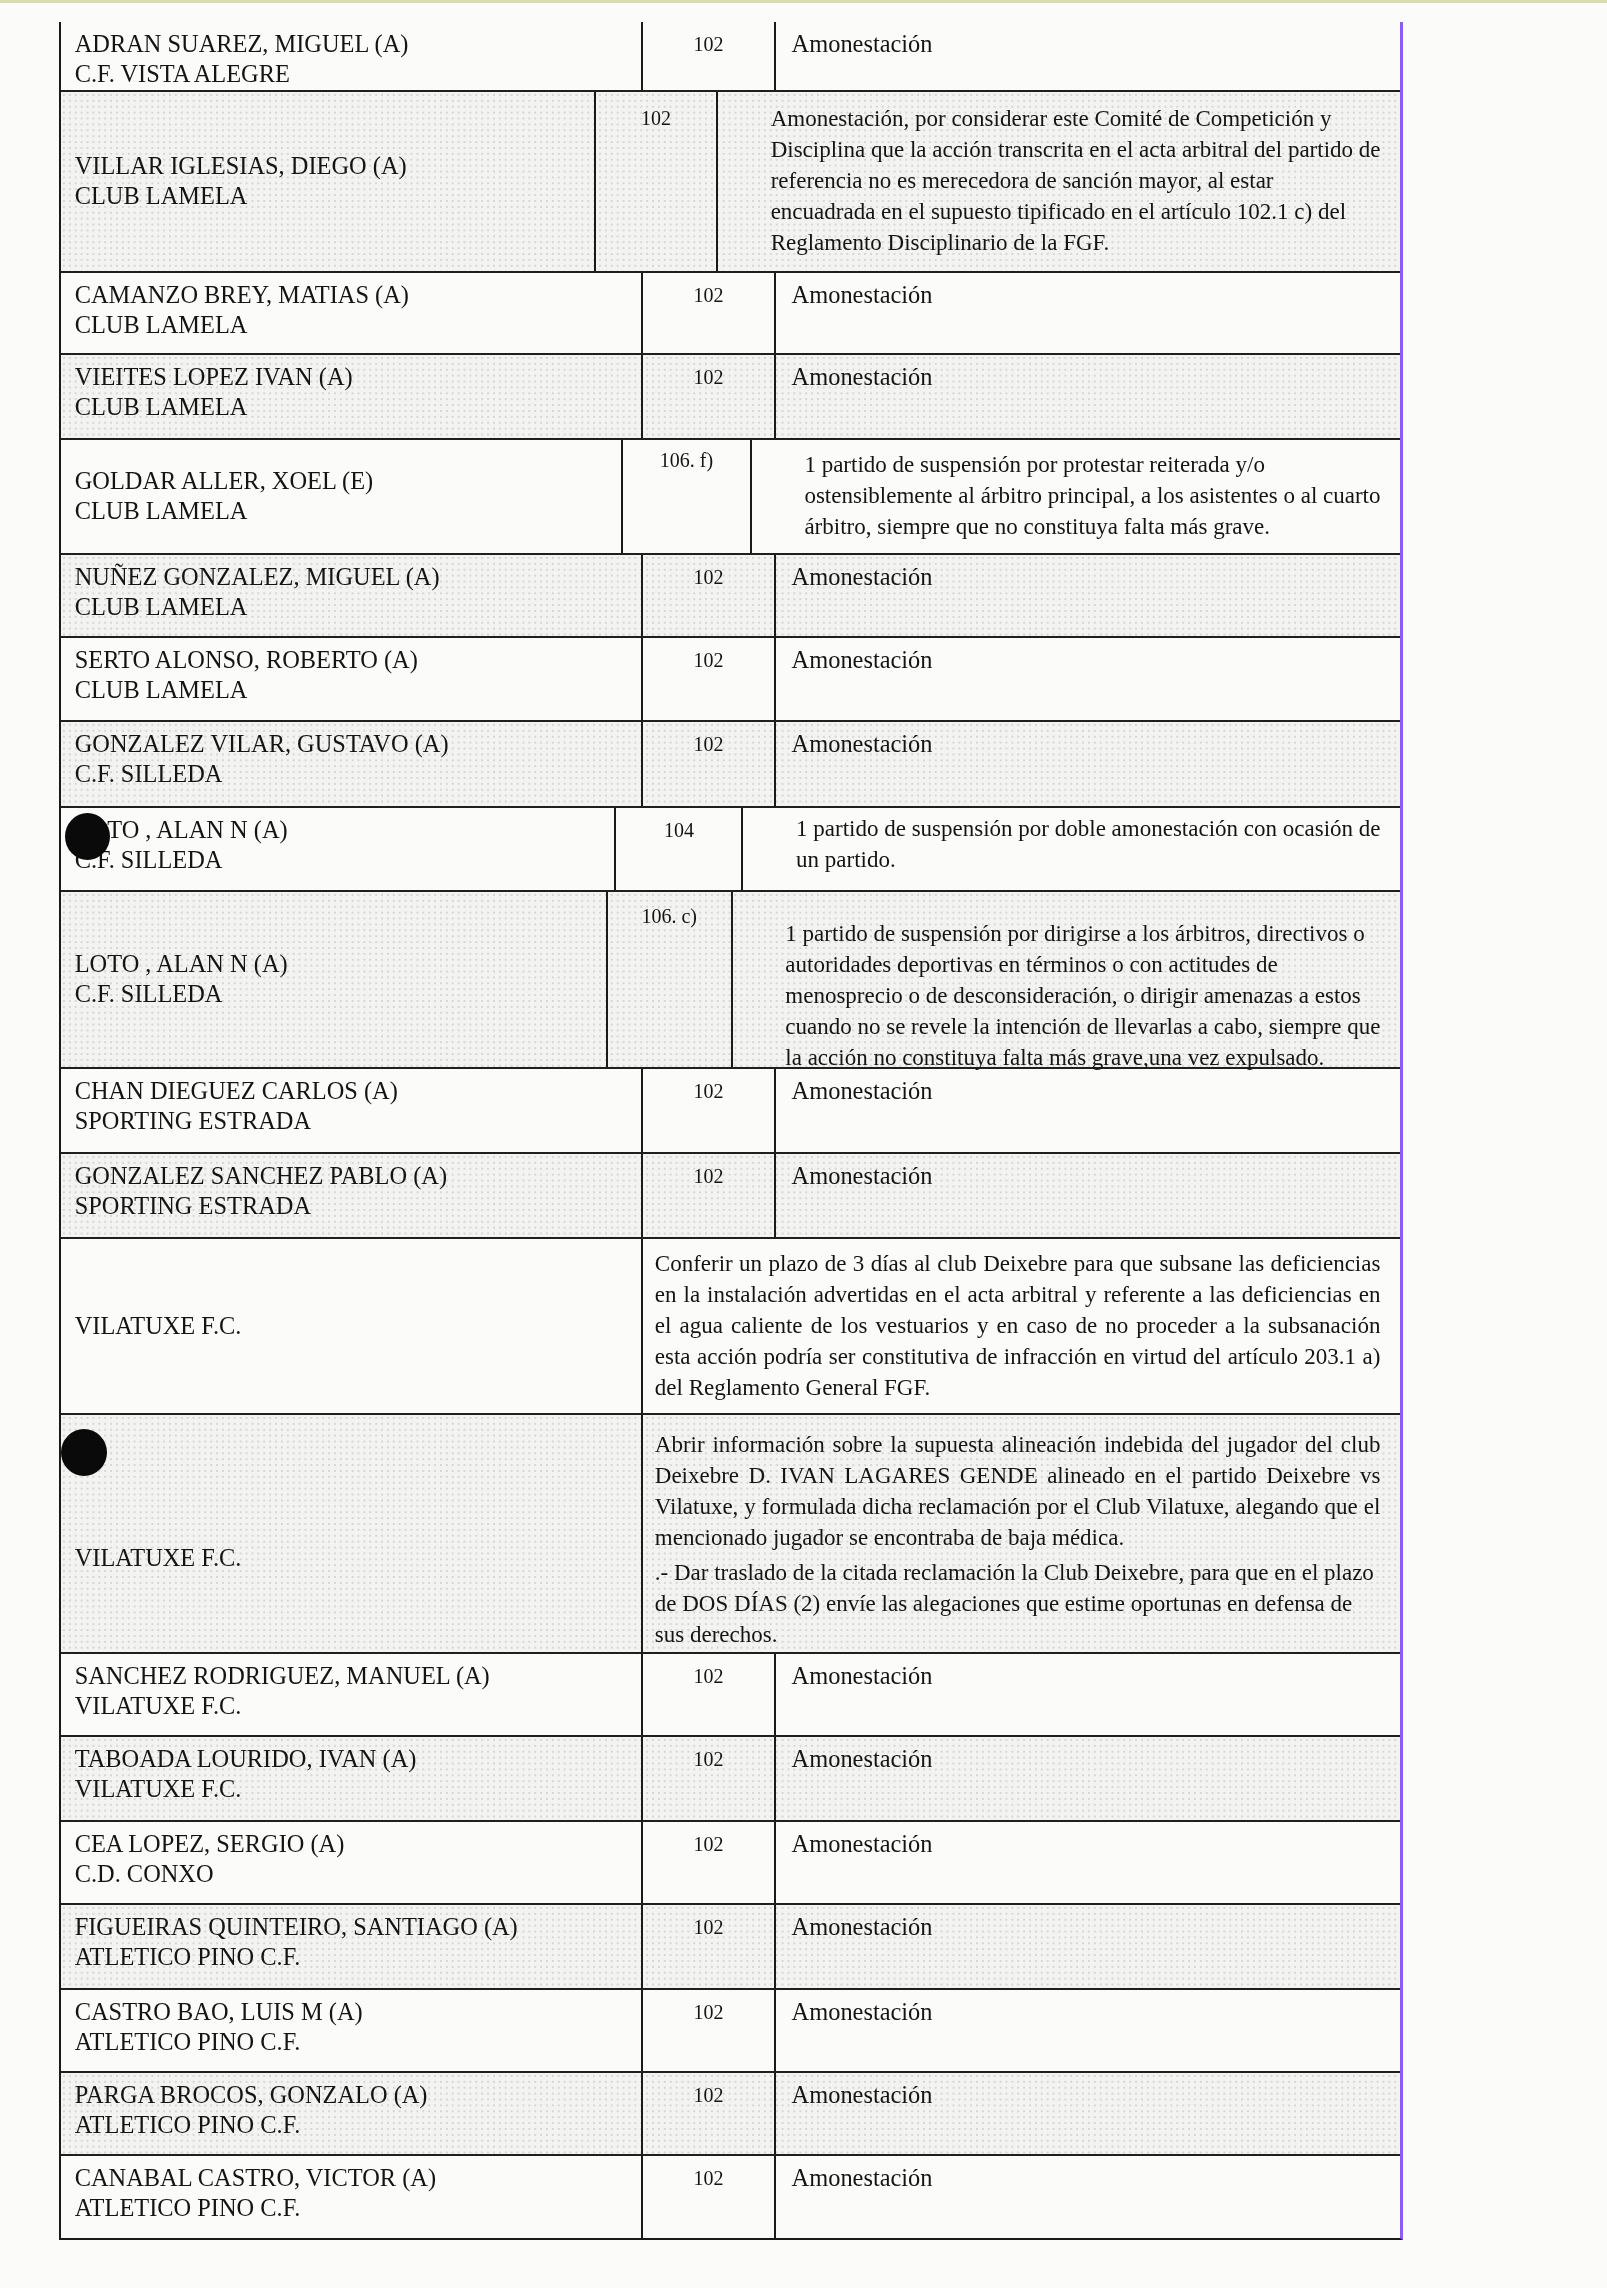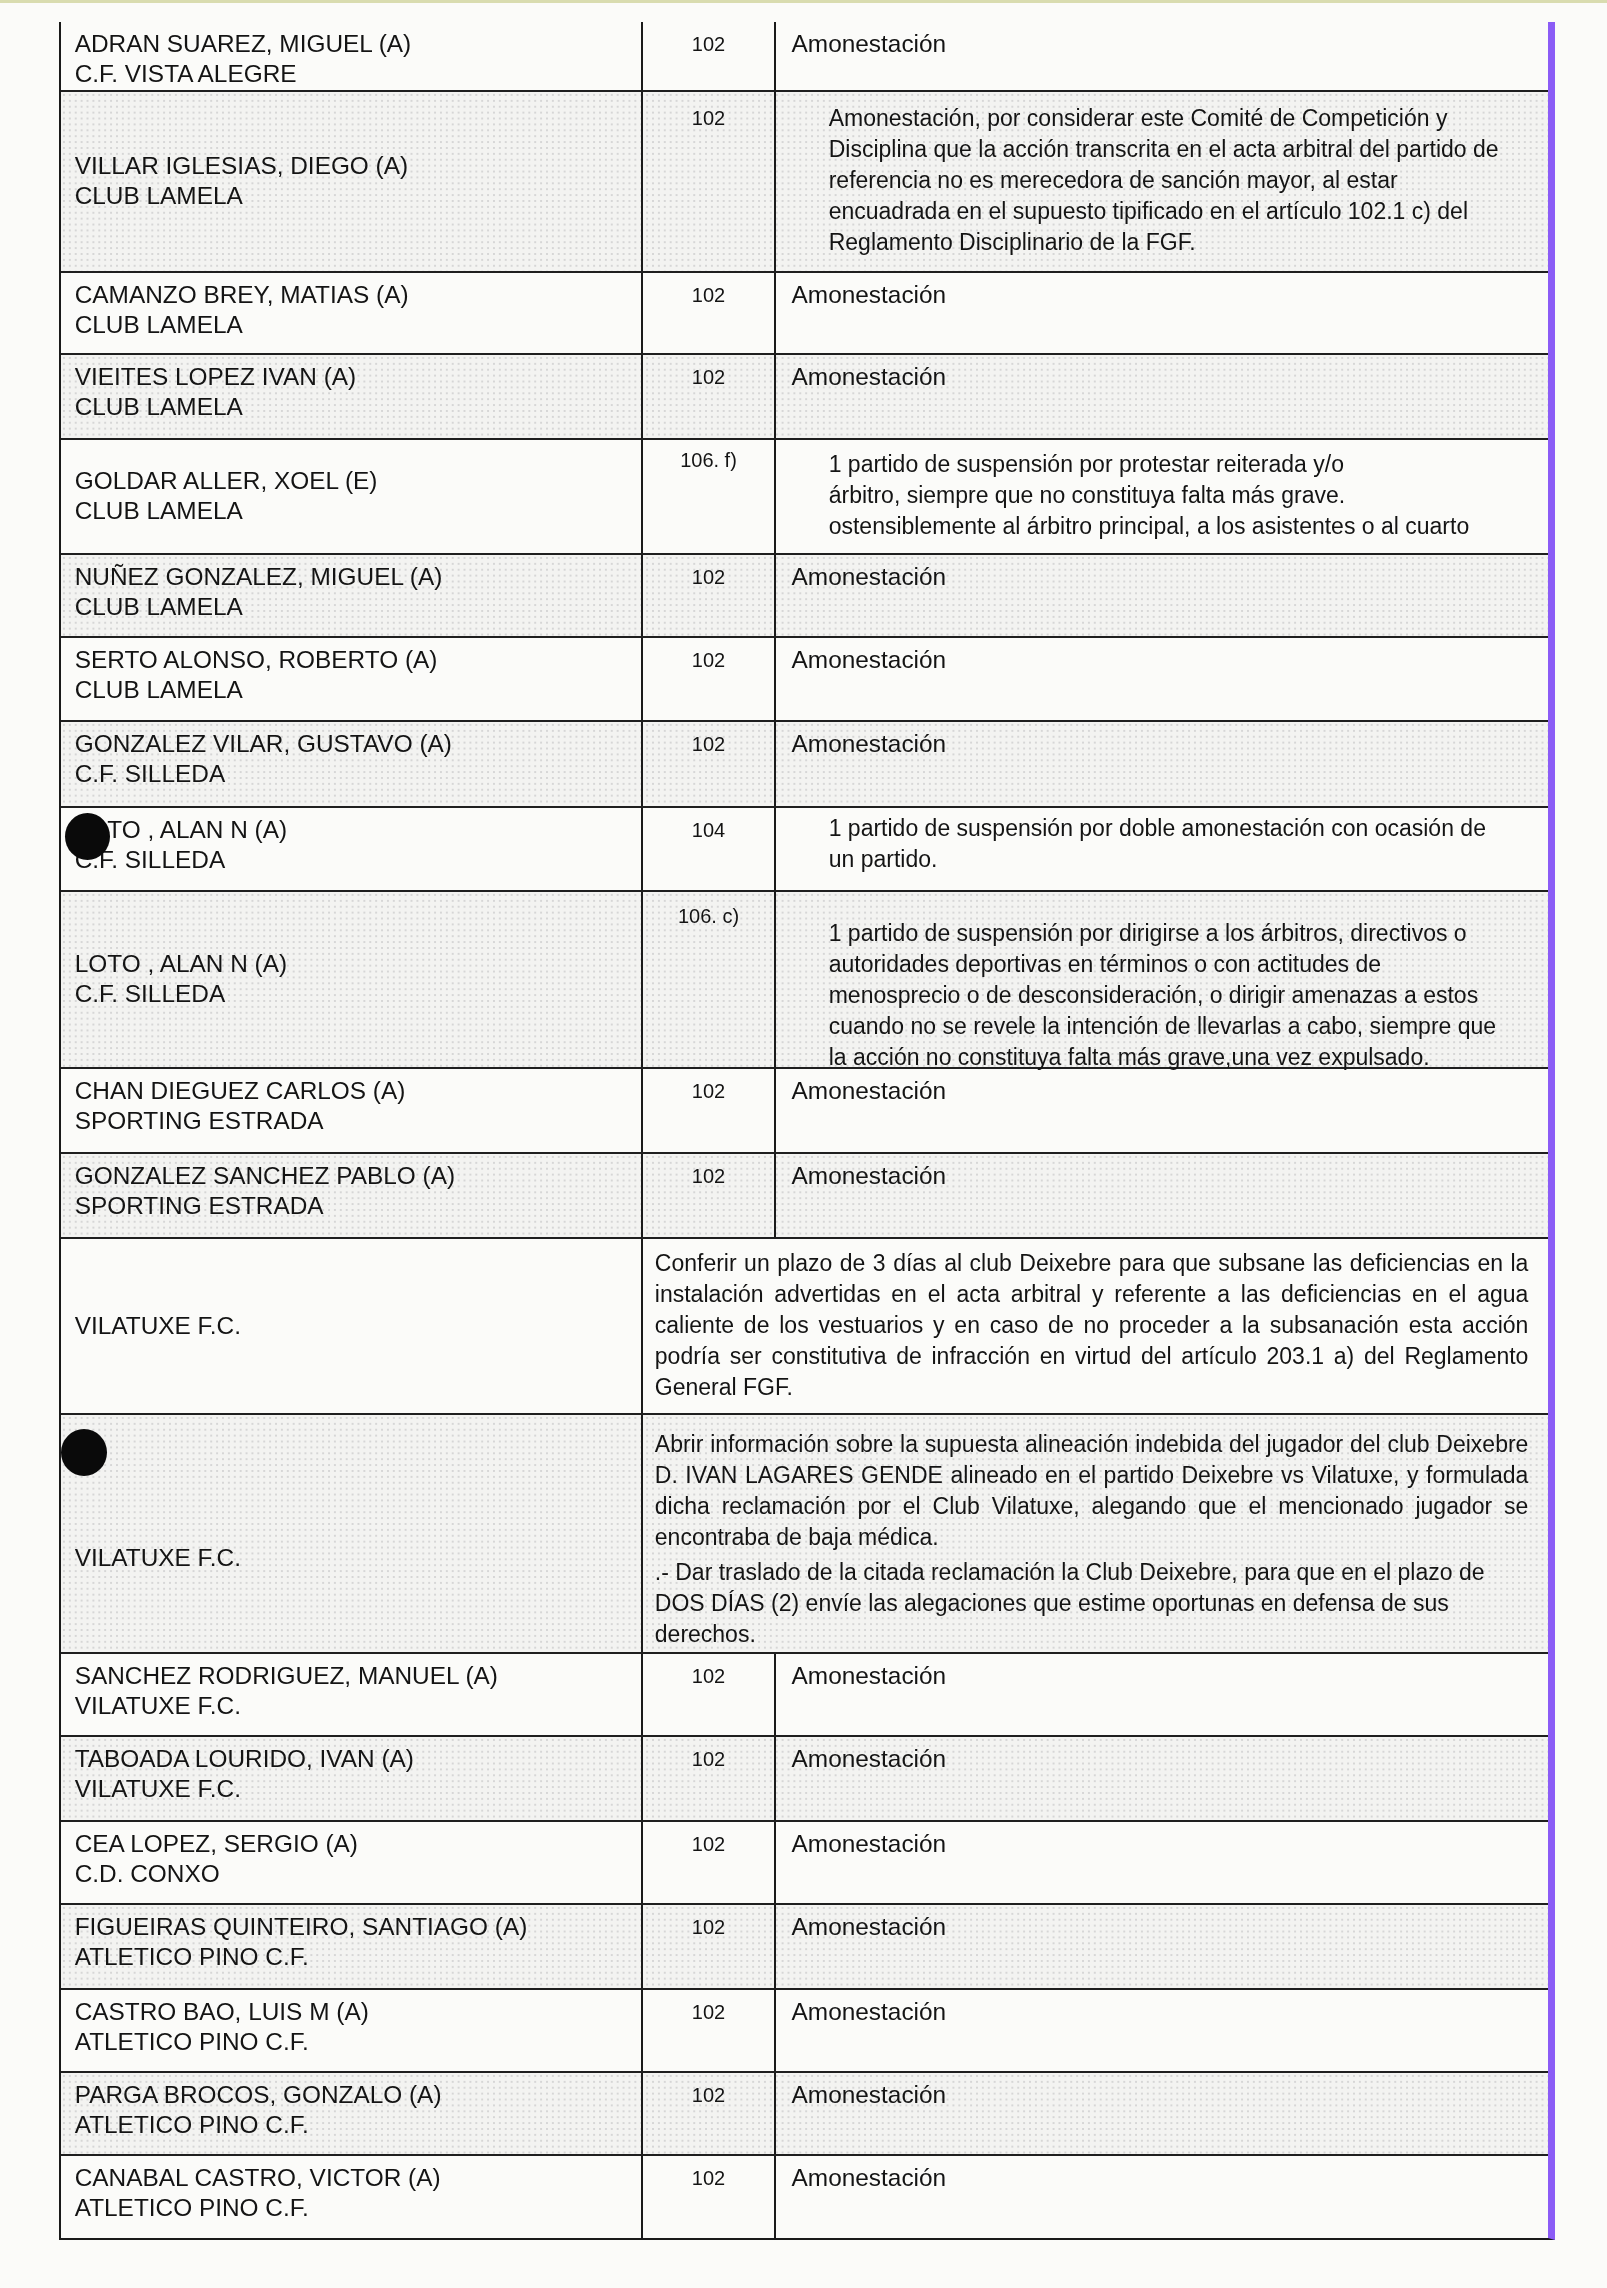--- a/index.html
+++ b/index.html
@@ -4,23 +4,23 @@
 <style>
   html, body { margin: 0; padding: 0; }
   body {
     width: 1607px; height: 2289px; position: relative; overflow: hidden;
     background: #fbfbf9;
     font-family: "Liberation Sans", sans-serif;
     color: #141414;
   }
   .top-strip { position: absolute; left: 0; top: 0; width: 1607px; height: 2.9px; background: #d9dcb0; }
   .table {
-    position: absolute; left: 59px; top: 21.5px; width: 1496px;
-    border-left: 2px solid #1a1a1a; border-right: 7px solid #8b5cf6;
-    border-bottom: 2.9px solid #1a1a1a; box-sizing: border-box;
+    position: absolute; left: 59px; top: 21.5px; width: 1344px;
+    border-left: 2px solid #1a1a1a; border-right: 3px solid #8b5cf6;
+    border-bottom: 2.9px solid #1a1a1a; box-sizing: border-box; font-family: Liberation Serif, serif;
   }
   .row {
     position: relative; display: flex; box-sizing: border-box;
     border-bottom: 2.9px solid #1f1f1f;
   }
   .row:last-child { border-bottom: none; }
   .row.shaded {
     background-color: #f3f3f1;
     background-image: radial-gradient(#d6d6d6 0.8px, transparent 0.9px);
     background-size: 5.9px 5.9px;
@@ -88,22 +88,22 @@
   </div>
 
   <div class="row" style="height:115px">
     <div class="cell c-name mid">
       <span>GOLDAR ALLER, XOEL (E)</span>
       <span>CLUB LAMELA</span>
     </div>
     <div class="cell c-art" style="padding-top:5.9px">106. f)</div>
     <div class="cell c-desc long" style="padding-top:9.8px">
       <span class="line">1 partido de suspensión por protestar reiterada y/o</span>
+      <span class="line">ostensiblemente al árbitro principal, a los asistentes o al cuarto</span>
       <span class="line">árbitro, siempre que no constituya falta más grave.</span>
-      <span class="line">ostensiblemente al árbitro principal, a los asistentes o al cuarto</span>
     </div>
   </div>
 
   <div class="row shaded" style="height:83px">
     <div class="cell c-name">
       <span>NUÑEZ GONZALEZ, MIGUEL (A)</span>
       <span>CLUB LAMELA</span>
     </div>
     <div class="cell c-art">102</div>
     <div class="cell c-desc">Amonestación</div>

